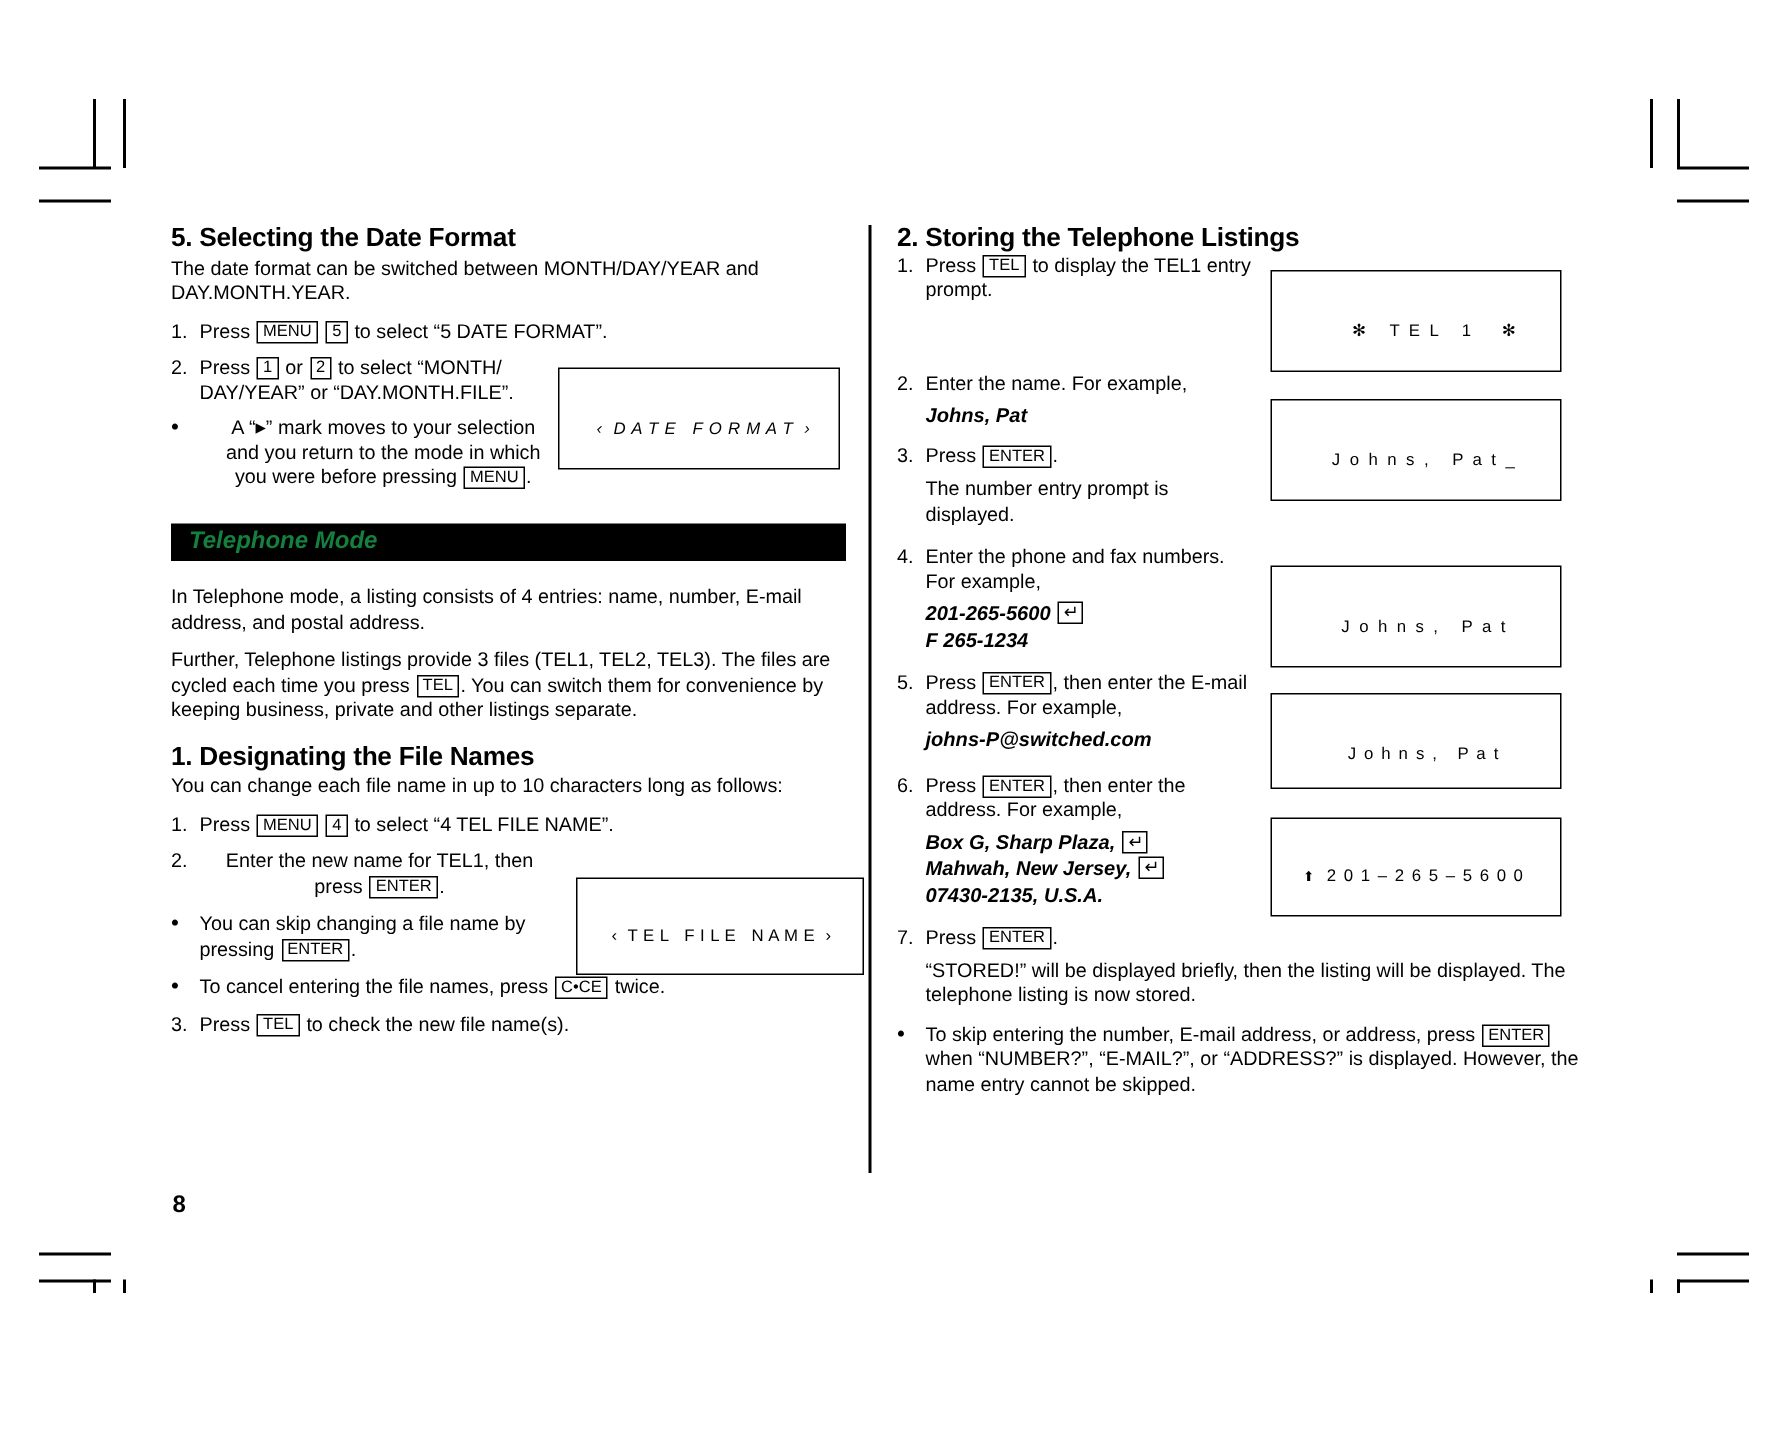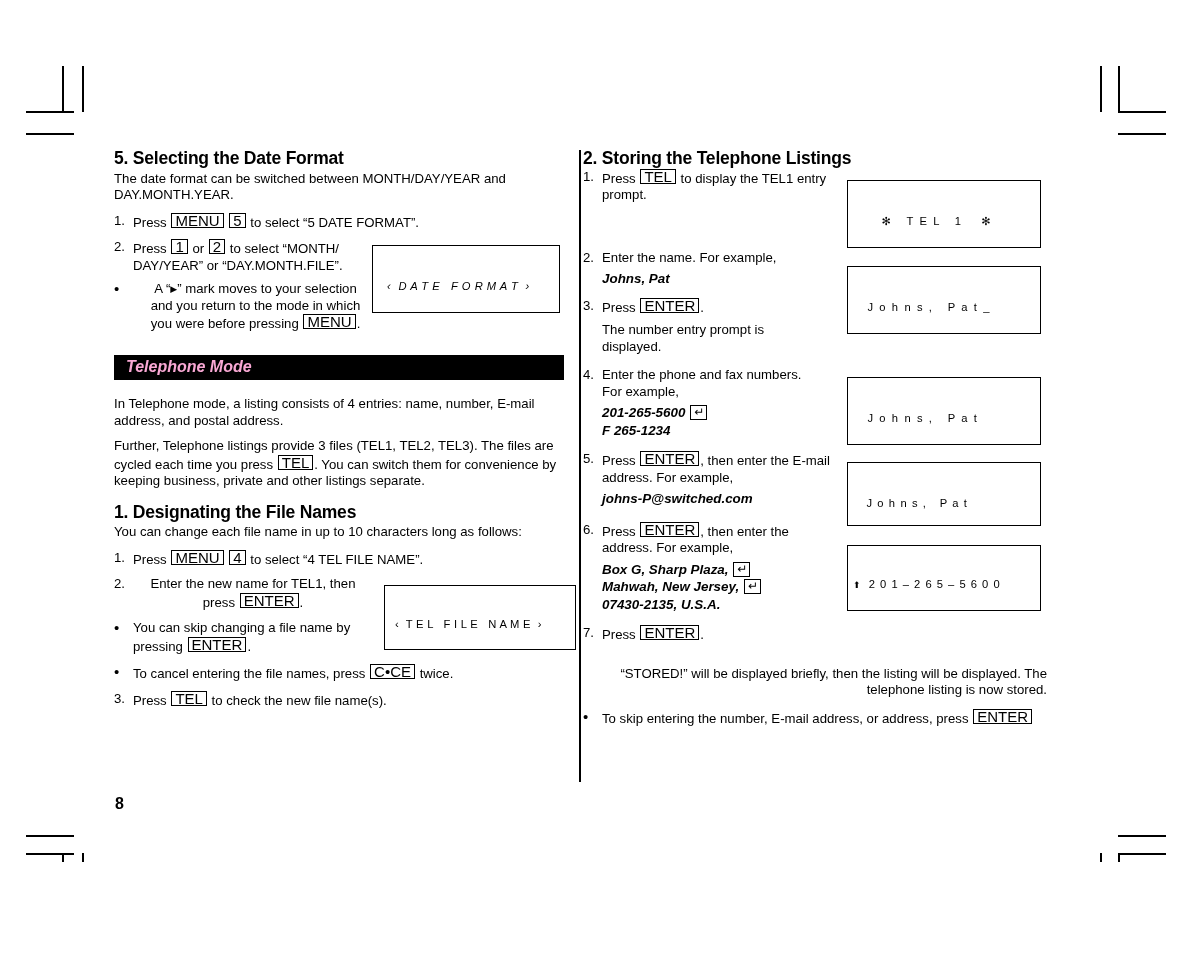--- a/index.html
+++ b/index.html
@@ -25,21 +25,21 @@
   .cm-v { width: 2px; }
 
   
   .col {
     position: absolute;
     top: 150px;
     font-size: 13.2px;
     line-height: 16.5px;
   }
   #col-left  { left: 114px; width: 450px; }
-  #col-right { left: 583px; width: 452px; }
+  #col-right { left: 598px; width: 452px; }
 
   .divider {
     position: absolute;
     left: 579px;
     top: 150px;
     width: 1.5px;
     height: 632px;
     background: #000;
   }
 
@@ -51,21 +51,21 @@
     letter-spacing: -0.2px;
   }
 
   p.body {
     margin: 0 0 9px 0;
   }
 
   
   .banner {
     background: #000;
-    color: #f9a8d4;
+    color: #15803d;
     font-style: italic;
     font-weight: bold;
     font-size: 16px;
     padding: 4px 0 5px 12px;
     margin: 22px 0 16px 0;
     width: 100%;
     box-sizing: border-box;
   }
 
   
@@ -89,21 +89,21 @@
     font-size: 13.4px;
     line-height: 17px;
     white-space: nowrap;
   }
 
   
   .key {
     display: inline-block;
     border: 1.3px solid #000;
     padding: 0px 3px 0px 3px;
-    font-size: 15px;
+    font-size: 11px;
     line-height: 13px;
     font-family: "Liberation Sans", sans-serif;
     font-weight: normal;
     font-style: normal;
     vertical-align: 1px;
     white-space: nowrap;
     background: #fff;
     margin: 0 1px;
   }
   .key.arrow {
@@ -117,20 +117,21 @@
     border: 1.6px solid #000;
     background: #fff;
     font-family: "Liberation Sans", sans-serif;
     font-size: 11.2px;
     line-height: 13.6px;
     letter-spacing: 1.6px;
     padding: 7px 8px 6px 10px;
     box-sizing: border-box;
     white-space: pre;
     overflow: hidden;
+    text-align: center;
   }
   .lcd .row { display: block; height: 13.6px; }
 
   
   .lcd-float { position: absolute; }
 
   
   #page-number {
     position: absolute;
     left: 115px;
@@ -313,28 +314,28 @@
         <span>address. For example,</span><br>
         <span class="example" style="display:inline-block; margin-top:4px;"><span>Box G, Sharp Plaza,</span> <span class="key arrow">↵</span></span><br>
         <span class="example"><span>Mahwah, New Jersey,</span> <span class="key arrow">↵</span></span><br>
         <span class="example">07430-2135, U.S.A.</span></span>
     </div>
 
     <div class="step" style="margin-bottom:10px;">
       <span class="marker">7.</span>
       <span class="cont" style="width:445px; display:block;"><span>Press</span>
         <span class="key">ENTER</span><span>.</span><br>
-        <span style="display:inline-block; margin-top:22px;text-align:right;">“STORED!” will be displayed briefly, then the listing will be displayed. The telephone listing is now stored.</span></span>
+        <span style="display:inline-block; margin-top:5px;">“STORED!” will be displayed briefly, then the listing will be displayed. The telephone listing is now stored.</span></span>
     </div>
 
     <div class="step bullet">
       <span class="marker">•</span>
       <span class="cont" style="width:442px; display:block;"><span>To skip entering the number, E-mail address, or address, press</span>
         <span class="key">ENTER</span><br>
-        </span>
+        <span>when “NUMBER?”, “E-MAIL?”, or “ADDRESS?” is displayed. However, the name entry cannot be skipped.</span></span>
     </div>
 
   </div>
 
   <div class="lcd lcd-float" style="left:847px; top:180px; width:194px; height:68px;">
     <span class="row">     ✻   T E L   1    ✻</span>
     
   </div>
 
   <div class="lcd lcd-float" style="left:847px; top:266px; width:194px; height:68px;">

